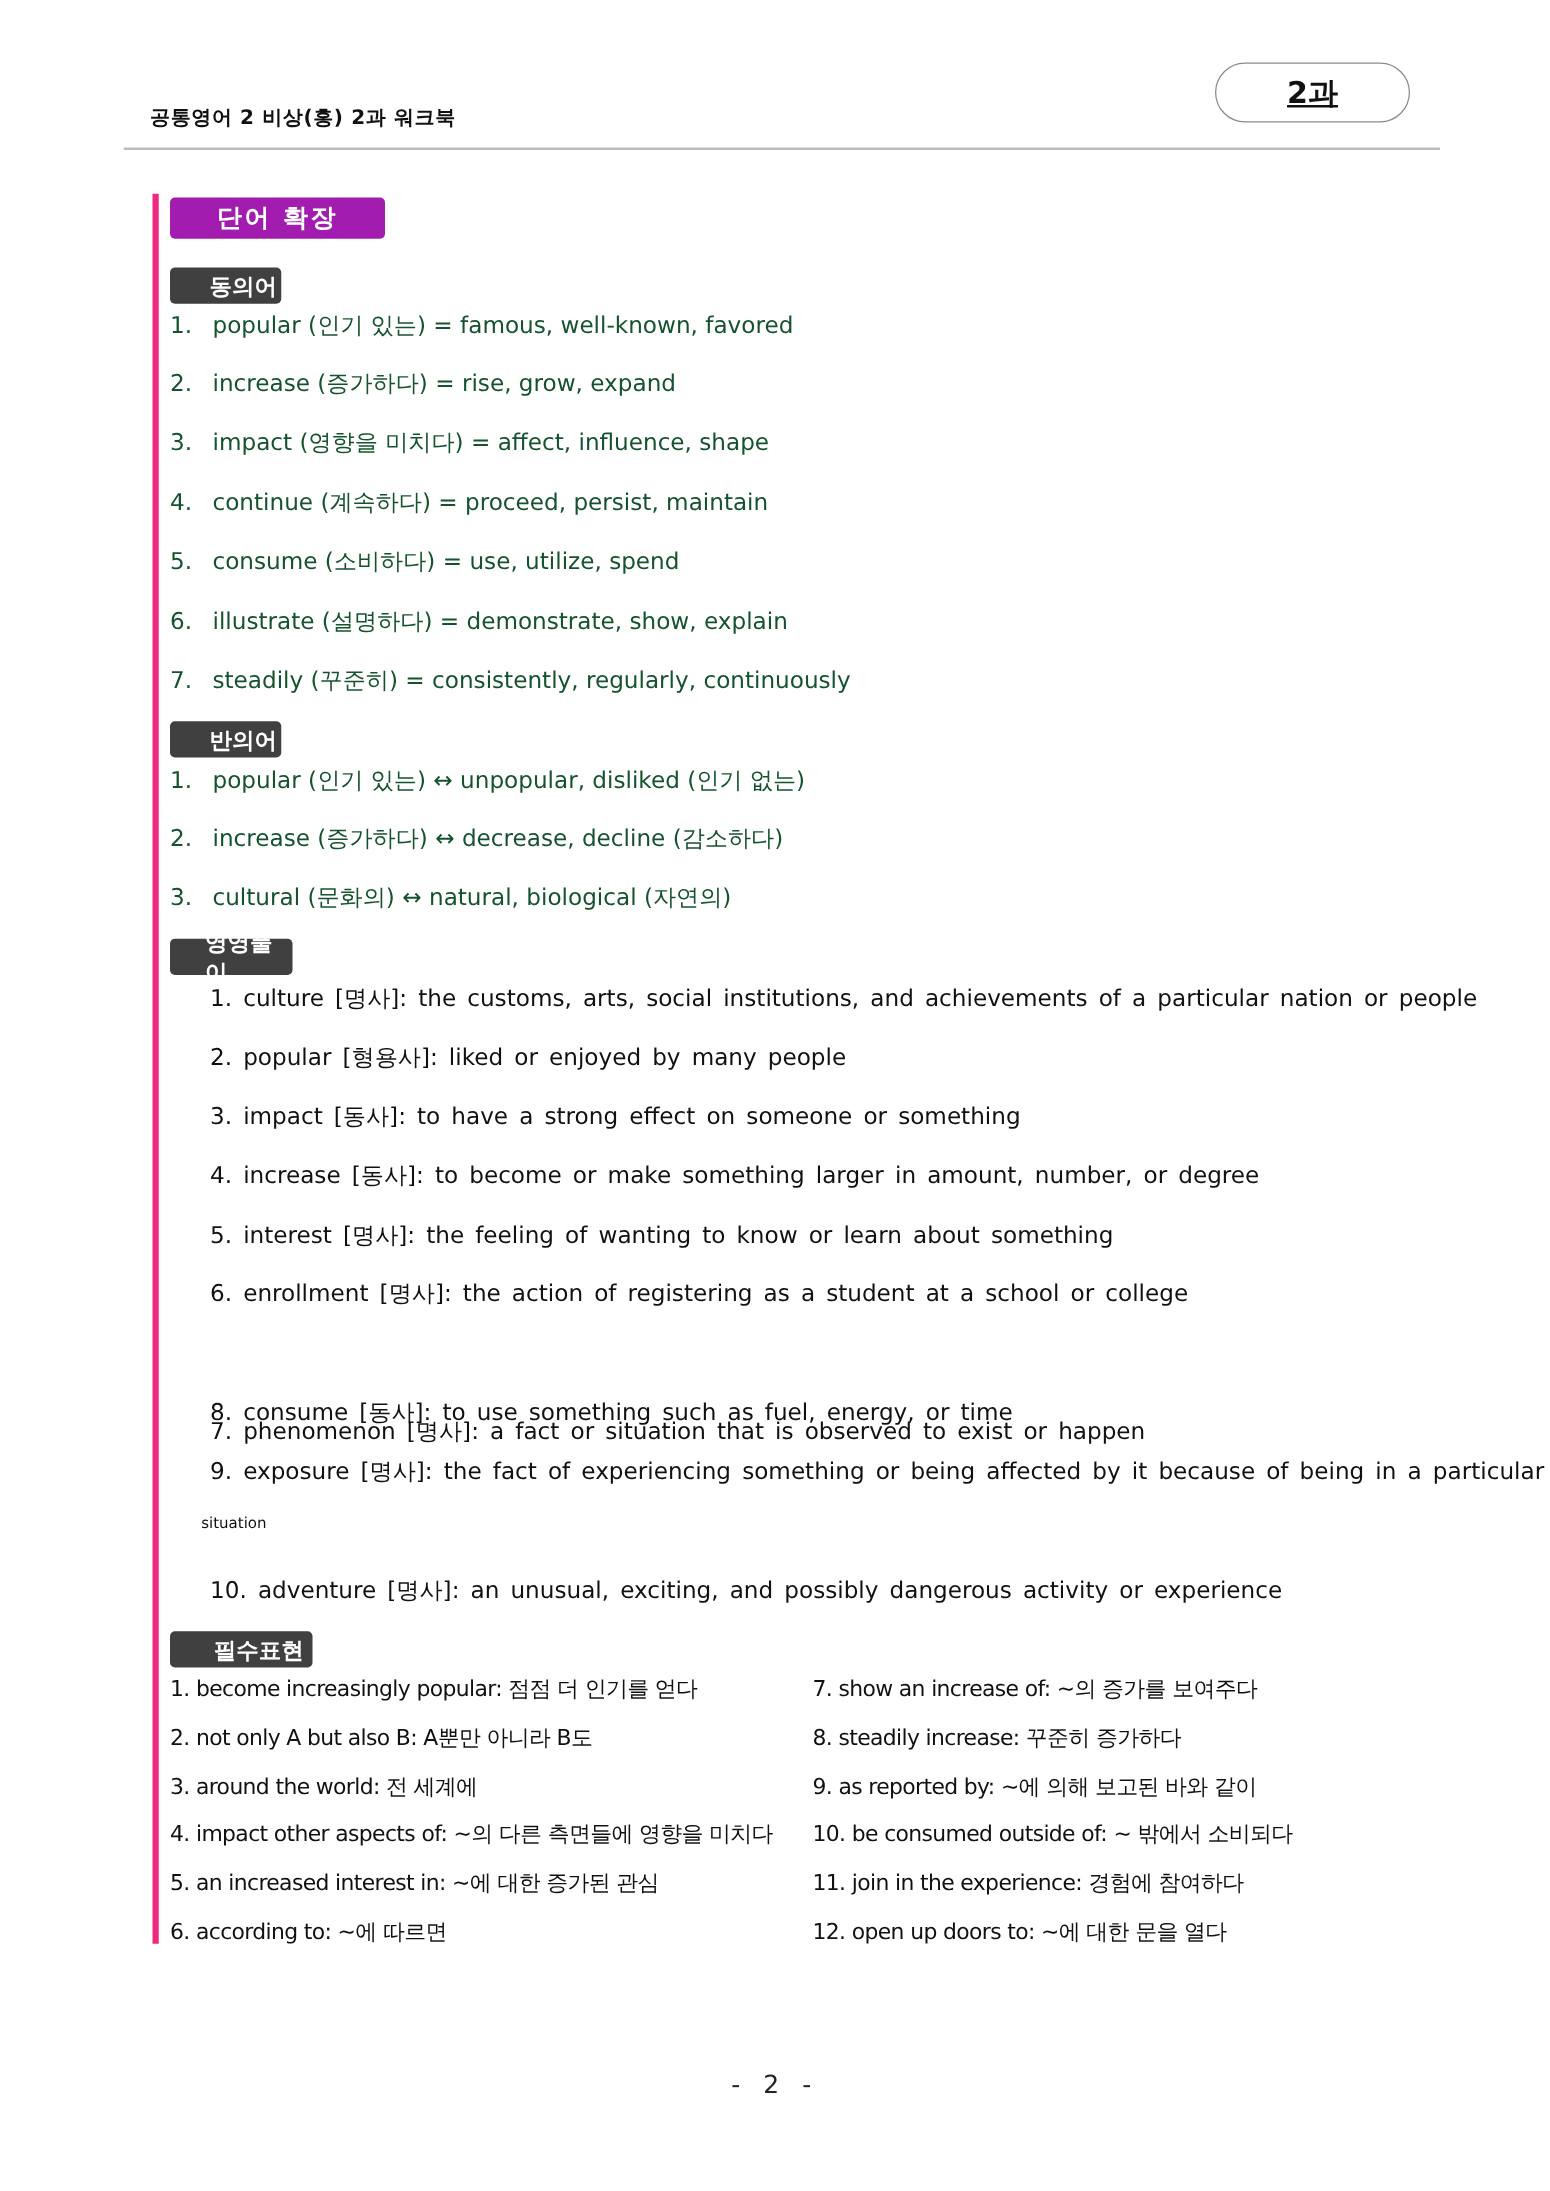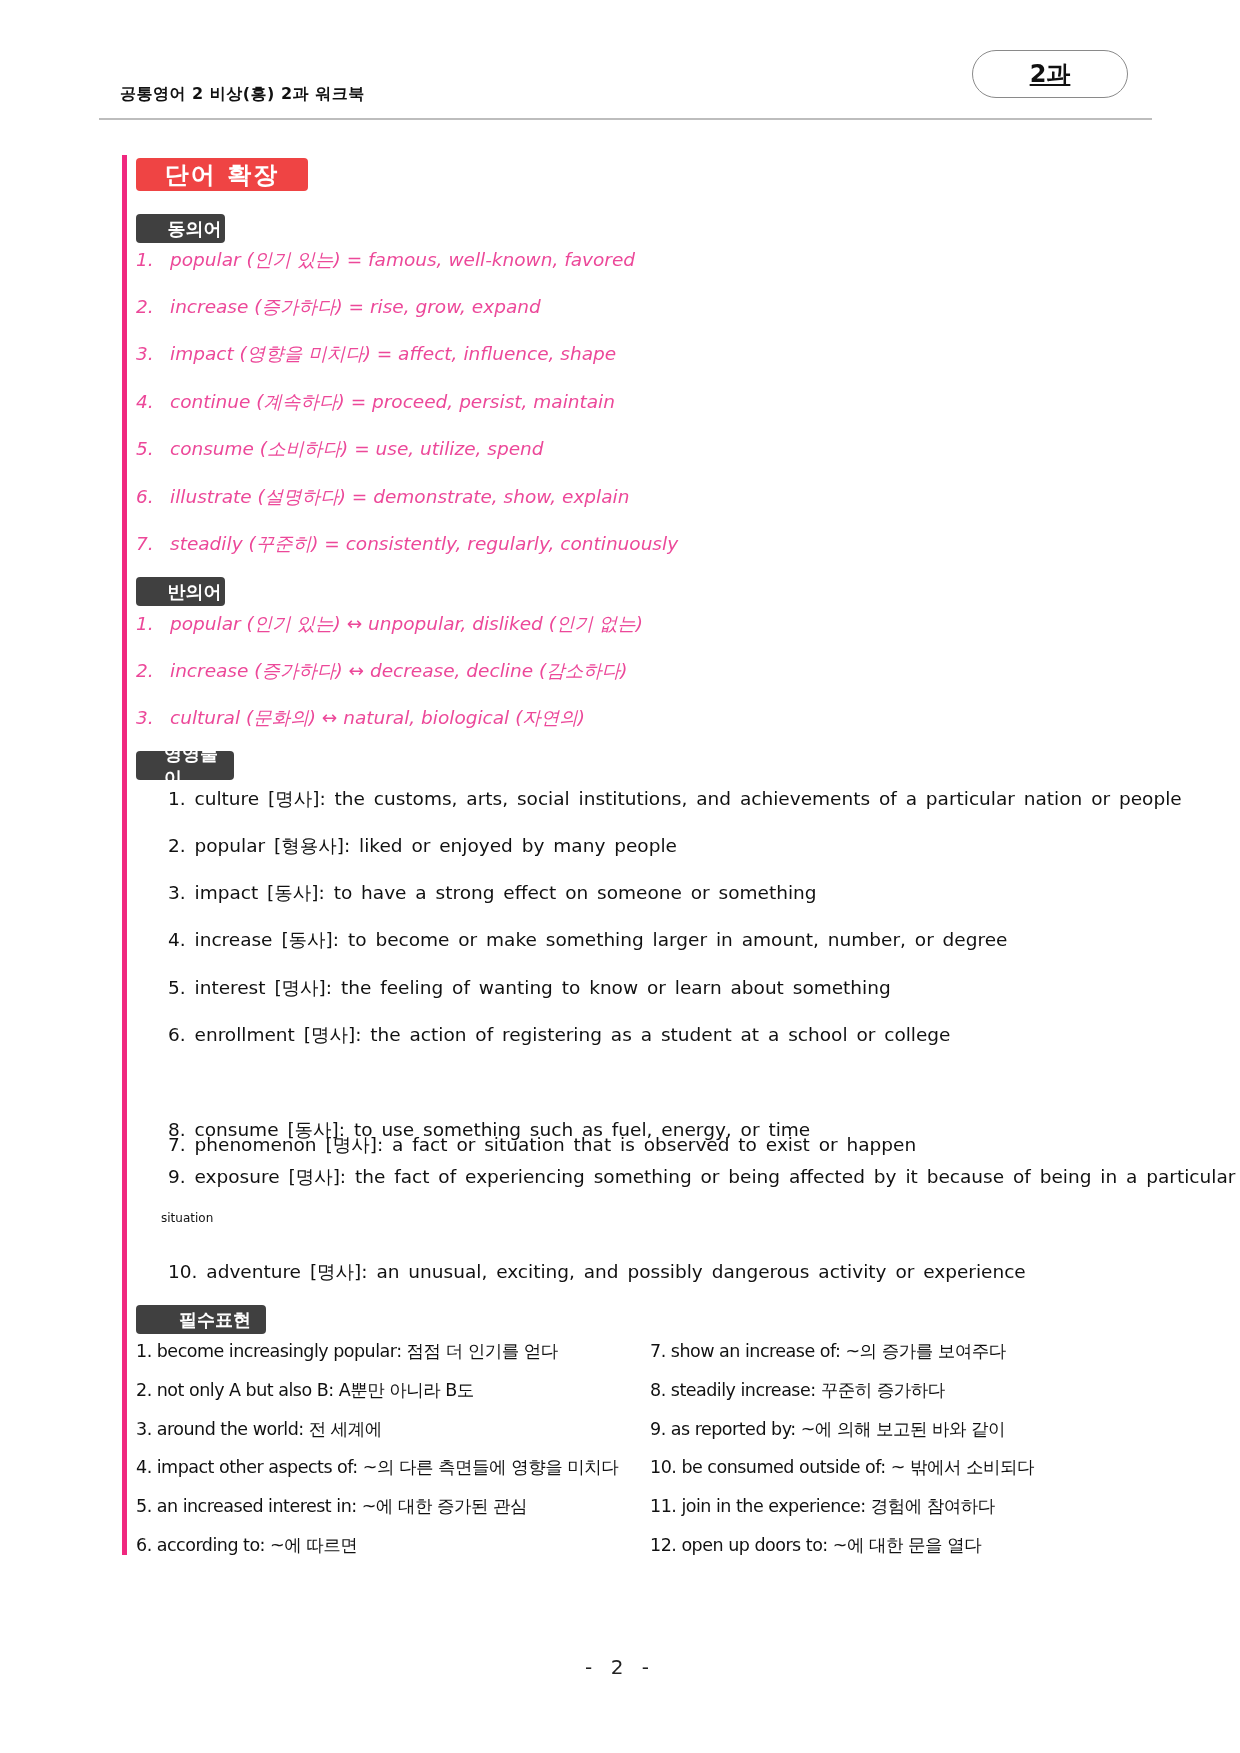--- a/index.html
+++ b/index.html
@@ -8,27 +8,27 @@
   .header-title { position: absolute; left: 120px; top: 84px; font-size: 16px; font-weight: bold;
                   letter-spacing: 0.5px; color: #111; }
   .lesson-pill { position: absolute; left: 972px; top: 50px; width: 156px; height: 48px;
                  border: 1px solid #8a8a8a; border-radius: 24px; box-sizing: border-box;
                  display: flex; align-items: center; justify-content: center;
                  font-size: 24px; font-weight: bold; color: #111; text-decoration: underline; }
   .header-rule { position: absolute; left: 99px; top: 118px; width: 1053px; height: 2px; background: #bdbdbd; }
 
   .accent-bar { position: absolute; left: 122px; top: 155px; width: 5px; height: 1400px; background: #f0287f; }
   .section-label { position: absolute; left: 136px; top: 158px; width: 172px; height: 33px;
-                   background: #ef4444; border-radius: 4px; color: #fff; font-weight: bold; font-size: 24px;
+                   background: #a21caf; border-radius: 4px; color: #fff; font-weight: bold; font-size: 20px;
                    display: flex; align-items: center; justify-content: center; letter-spacing: 2px; }
   .sub-label { position: absolute; left: 136px; height: 29px; background: #404040; border-radius: 4px;
                color: #fff; font-weight: bold; font-size: 18px; display: flex; align-items: center;
                justify-content: center; box-sizing: border-box; padding-left: 28px; }
 
-  .line { position: absolute; left: 136px; font-size: 18.5px; white-space: nowrap; color: #ec4899; font-style: italic; }
+  .line { position: absolute; left: 136px; font-size: 18.5px; white-space: nowrap; color: #14532d; }
   .line .num { display: inline-block; width: 34px; }
   .def-line { position: absolute; left: 136px; font-size: 18.5px; white-space: nowrap; color: #111; word-spacing: 3px; margin-left: 32px; }
   .def-cont { position: absolute; left: 161px; font-size: 12px; color: #111; }
   .expr { position: absolute; font-size: 17.5px; white-space: nowrap; color: #111; letter-spacing: -0.5px; }
   .page-num { position: absolute; left: 0; width: 1240px; top: 1655px; text-align: center; font-size: 20px; color: #222; letter-spacing: 6px; }
 </style>
 </head>
 <body>
 
 <div class="header-title">공통영어 2 비상(홍) 2과 워크북</div>
@@ -58,21 +58,21 @@
 <div class="def-line" style="top:880px">3. impact [동사]: to have a strong effect on someone or something</div>
 <div class="def-line" style="top:927px">4. increase [동사]: to become or make something larger in amount, number, or degree</div>
 <div class="def-line" style="top:975px">5. interest [명사]: the feeling of wanting to know or learn about something</div>
 <div class="def-line" style="top:1022px">6. enrollment [명사]: the action of registering as a student at a school or college</div>
 <div class="def-line" style="top:1132px">7. phenomenon [명사]: a fact or situation that is observed to exist or happen</div>
 <div class="def-line" style="top:1117px">8. consume [동사]: to use something such as fuel, energy, or time</div>
 <div class="def-line" style="top:1164px">9. exposure [명사]: the fact of experiencing something or being affected by it because of being in a particular</div>
 <div class="def-cont" style="top:1211px">situation</div>
 <div class="def-line" style="top:1259px">10. adventure [명사]: an unusual, exciting, and possibly dangerous activity or experience</div>
 
-<div class="sub-label" style="top:1305px;width:130px;">필수표현</div>
+<div class="sub-label" style="top:1305px;width:114px;">필수표현</div>
 <div class="expr" style="left:136px;top:1339px">1. become increasingly popular: 점점 더 인기를 얻다</div>
 <div class="expr" style="left:136px;top:1378px">2. not only A but also B: A뿐만 아니라 B도</div>
 <div class="expr" style="left:136px;top:1417px">3. around the world: 전 세계에</div>
 <div class="expr" style="left:136px;top:1455px">4. impact other aspects of: ~의 다른 측면들에 영향을 미치다</div>
 <div class="expr" style="left:136px;top:1494px">5. an increased interest in: ~에 대한 증가된 관심</div>
 <div class="expr" style="left:136px;top:1533px">6. according to: ~에 따르면</div>
 
 <div class="expr" style="left:650px;top:1339px">7. show an increase of: ~의 증가를 보여주다</div>
 <div class="expr" style="left:650px;top:1378px">8. steadily increase: 꾸준히 증가하다</div>
 <div class="expr" style="left:650px;top:1417px">9. as reported by: ~에 의해 보고된 바와 같이</div>

